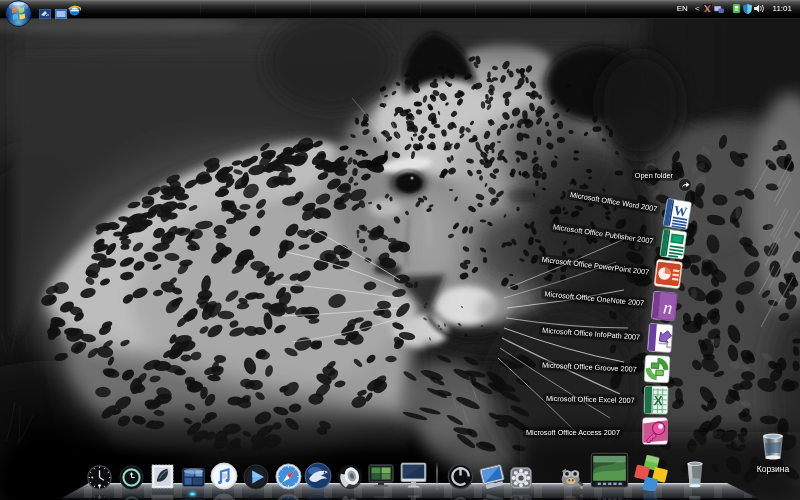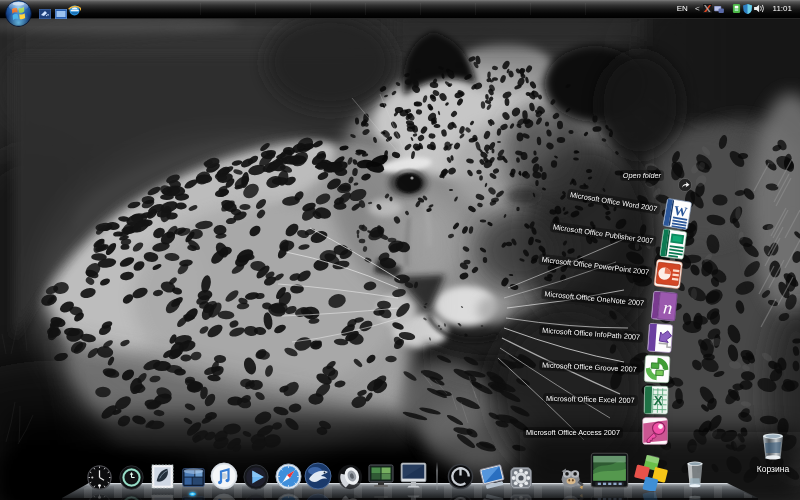--- a/index.html
+++ b/index.html
@@ -1227,21 +1227,21 @@
   <span class="ticon">
         <svg width="11" height="9" viewBox="0 0 12 10">
           <path d="M0 3.4 L2.6 3.4 L5.6 0.8 L5.6 9.2 L2.6 6.6 L0 6.6 Z" fill="#eee"></path>
           <path d="M7.2 2.4 Q9 5 7.2 7.6 M9.2 1 Q11.6 5 9.2 9" stroke="#ddd" stroke-width="1.1" fill="none"></path>
         </svg>
       </span>
   <span class="ttxt" style="margin-left:6px">11:01</span>
 </div>
 
 <div class="stack">
-  <div class="slabel" style="right:136px;top:170px;font-style:italic;">Open folder</div>
+  <div class="slabel" style="right:124px;top:170px;">Open folder</div>
   <div class="sicon" style="left:678px;top:178px;"><svg width="14" height="14" viewBox="0 0 17 17">
           <circle cx="8.5" cy="8.5" r="8" fill="#1f1f1f" opacity="0.9" stroke="#666" stroke-width="0.9"></circle>
           <path d="M4.8 11.8 C5.2 8.4 7.8 6.8 10.3 7.2 L9.8 4.8 L14 8.2 L9.4 11.2 L10.1 9 C8 8.6 6 9.8 4.8 11.8 Z" fill="#f2f2f2"></path>
         </svg></div>
 </div>
 
 <div class="dock-shelf"></div>
 
 <div class="bin">
   <svg width="26" height="28" viewBox="0 0 26 28">

